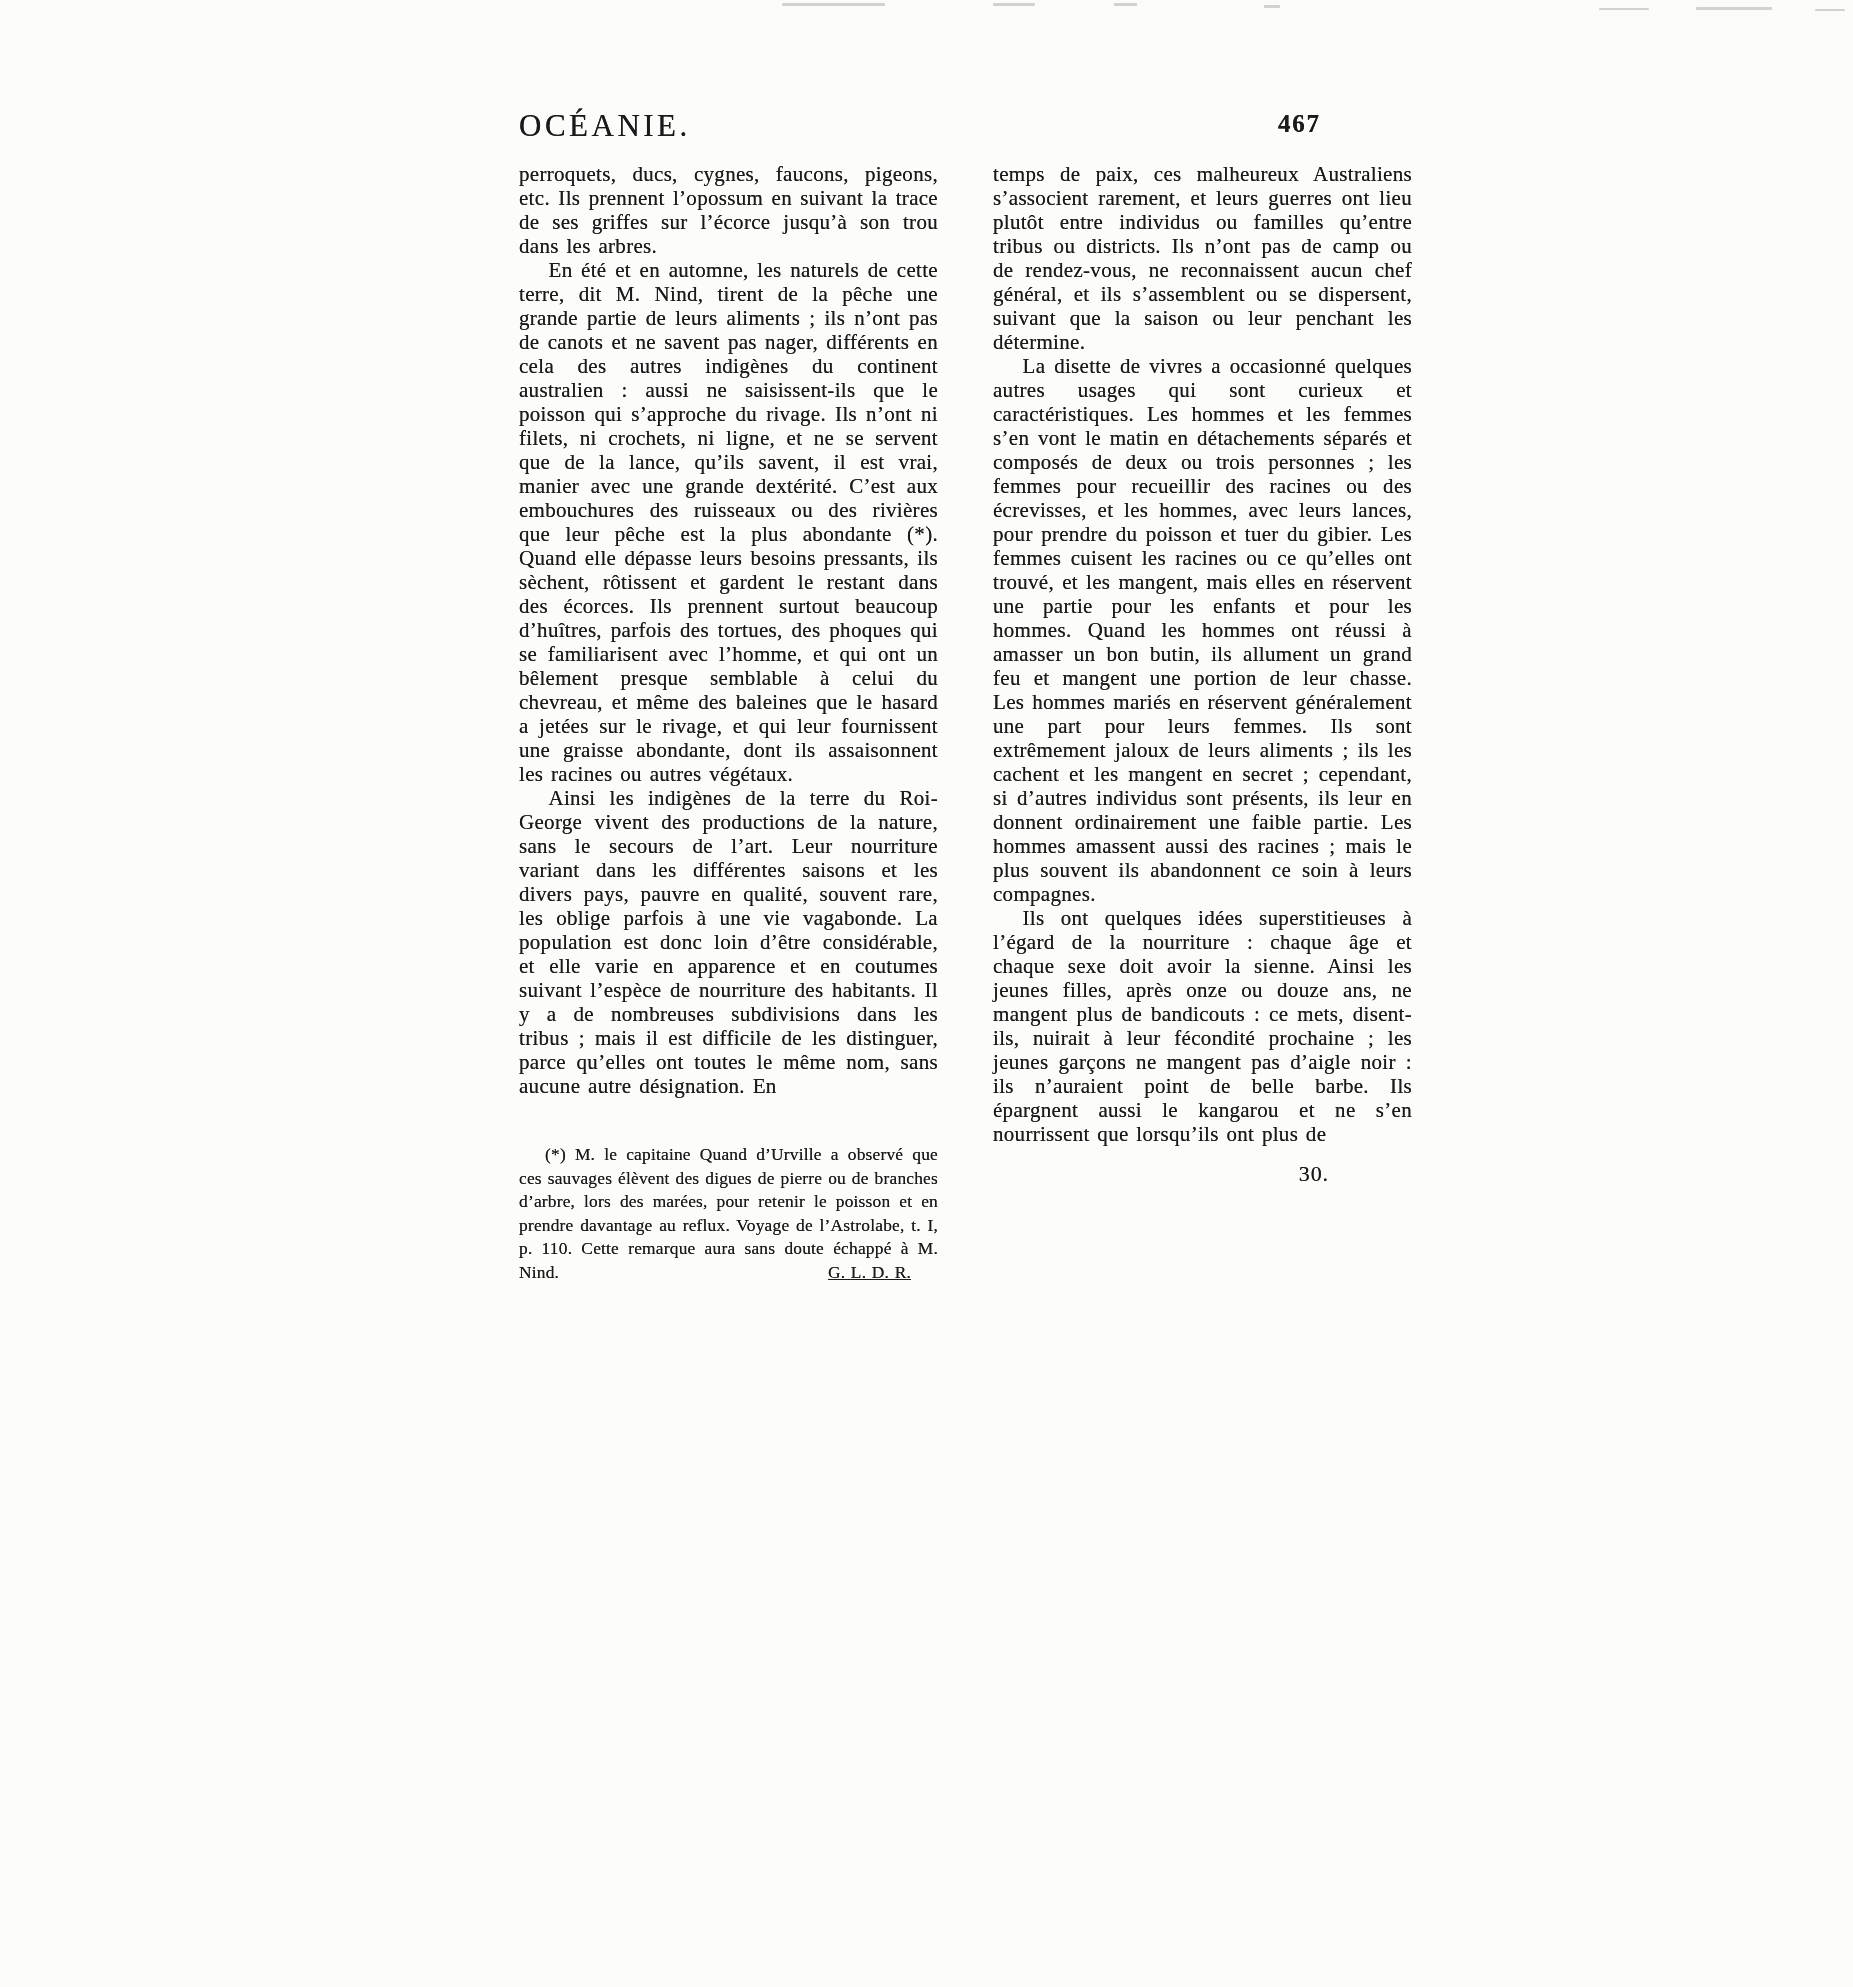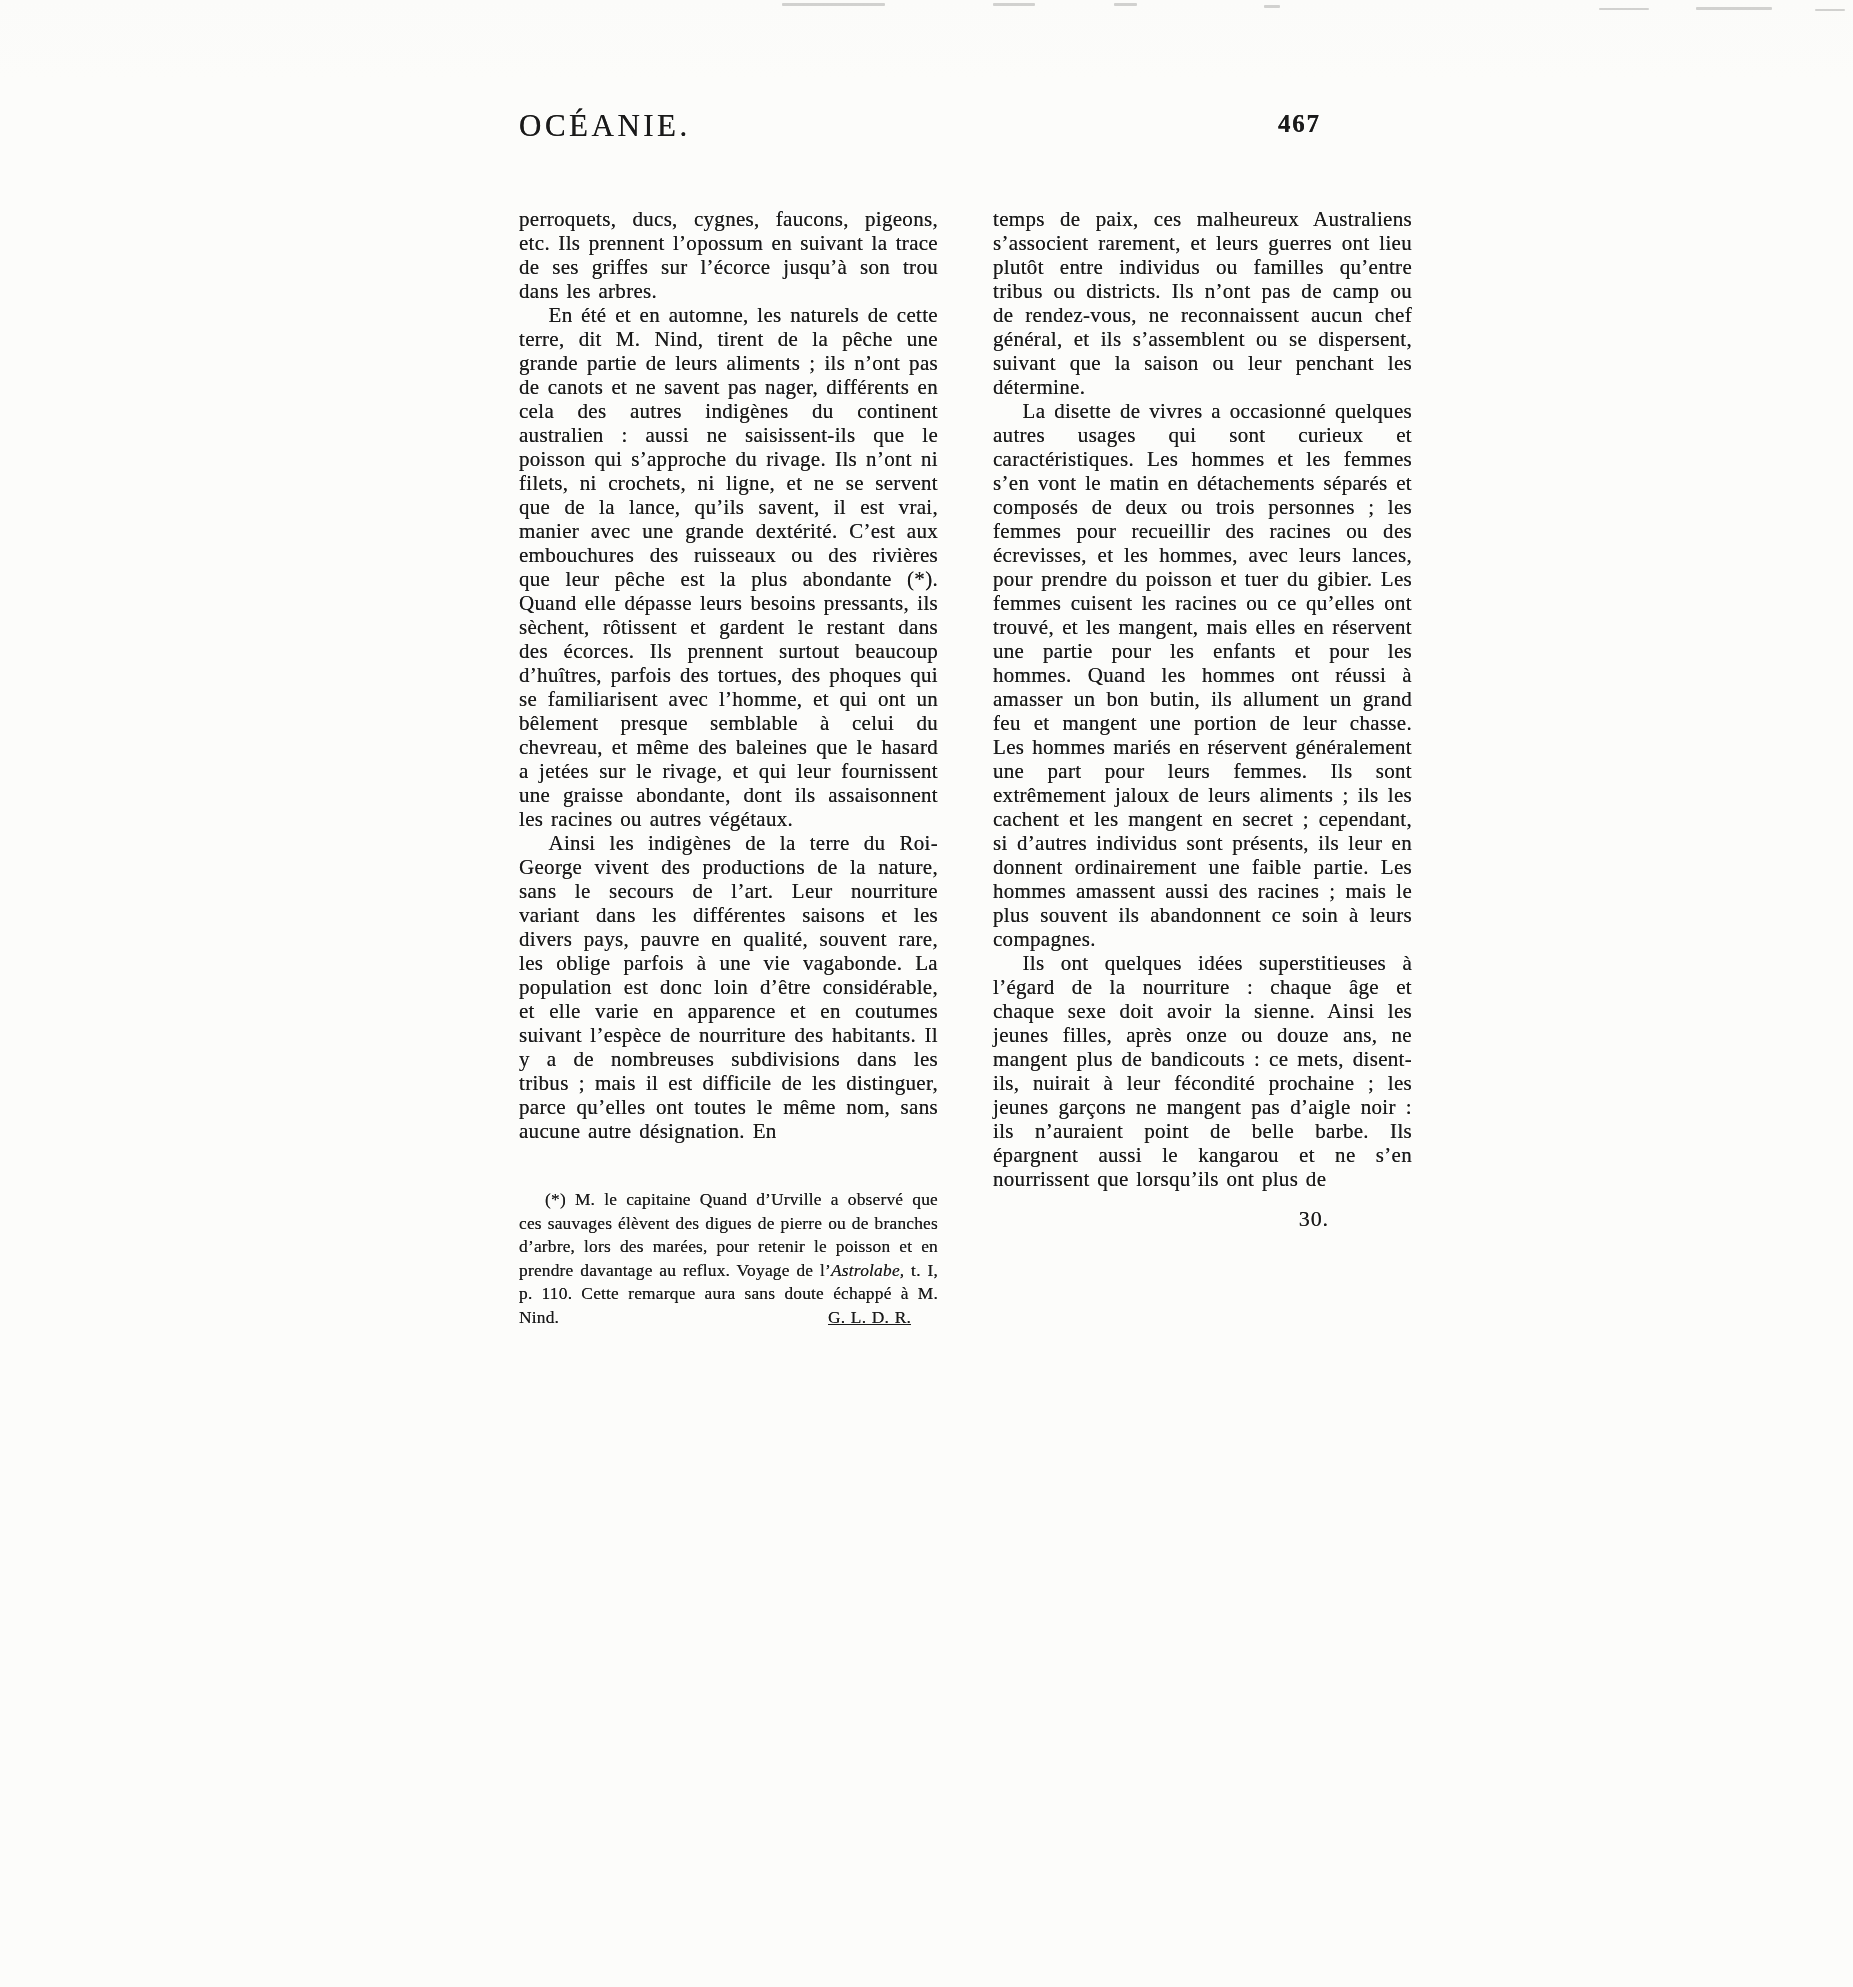--- a/index.html
+++ b/index.html
@@ -53,31 +53,31 @@
     letter-spacing: 0.3px;
     word-spacing: 2.2px;
     text-shadow: 0 0 0.5px rgba(15,15,15,.75);
   }
   .column.left  { left: 519px; }
   .column.right { left: 993px; }
   .column p {
     margin: 0;
     text-indent: 29.5px;
   }
-  .column p.no-indent { text-indent: 0; margin-top: 45px; }
+  .column p.no-indent { text-indent: 0; }
   .footnote {
     margin-top: 45px;
     font-size: 17.4px;
     line-height: 23.5px;
     letter-spacing: 0.2px;
     word-spacing: 1px;
     text-indent: 26px;
     text-align: justify;
   }
-  .fn-italic { font-style: italic; }
+  .fn-italic { }
   .fn-signature {
     float: right;
     margin-right: 27px;
     text-decoration: underline;
   }
   .sig-mark {
     margin-top: 15.6px;
     text-align: right;
     padding-right: 83px;
     font-size: 22px;

